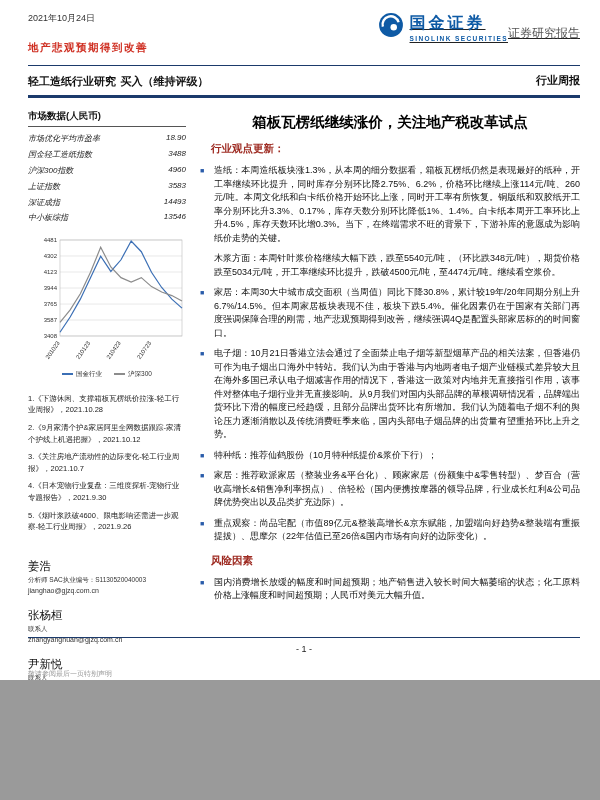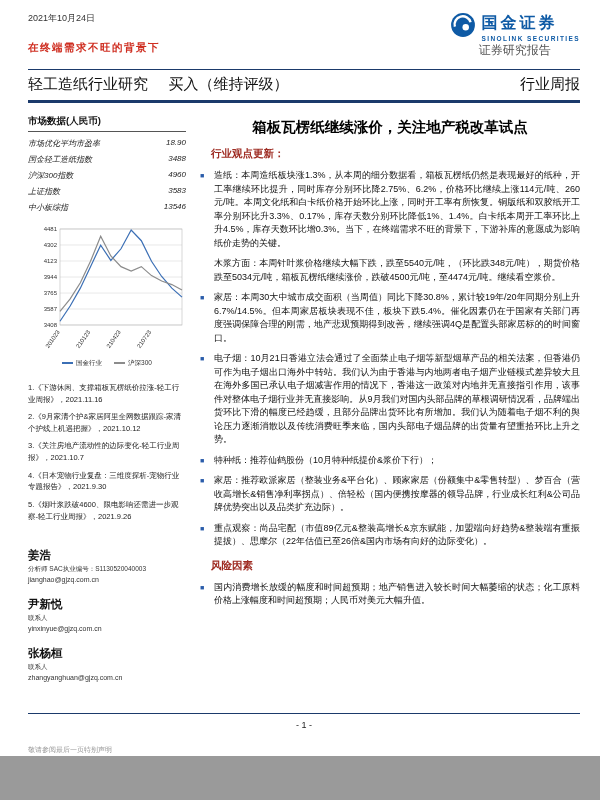--- a/index.html
+++ b/index.html
@@ -1,56 +1,56 @@
 <!DOCTYPE html>
 <html><head>
 <meta charset="utf-8">
 <style>
   * { margin:0; padding:0; box-sizing:border-box; }
   html,body { background:#9a9a9a; }
   .page {
-    width:600px; height:756px; margin:0 auto; background:#ffffff;
+    width:600px; height:680px; margin:0 auto; background:#ffffff;
     font-family:"Liberation Sans","DejaVu Sans",sans-serif; color:#222;
     position:relative; overflow:hidden; padding:12px 20px 0 28px;
   }
   
   .top { display:flex; justify-content:space-between; align-items:flex-start; }
   .date { font-size:9px; color:#333; }
   .center-name { color:#cf2e21; font-weight:bold; font-size:10.5px; letter-spacing:1.5px; margin-top:16px; }
-  .brand { display:flex; flex-direction:column; align-items:center; }
+  .brand { display:flex; flex-direction:row; align-items:flex-end;text-decoration:underline; }
   .brand-row { display:flex; align-items:center; gap:6px; }
   .brand-text { display:flex; flex-direction:column; }
   .brand-cn { font-size:16px; font-weight:bold; color:#0e5aa5; letter-spacing:3px; }
   .brand-en { font-size:6.5px; font-weight:bold; color:#0e5aa5; letter-spacing:1.4px; margin-top:1px; }
   .tagline { font-size:12px; color:#555; }
   
   .report-bar {
     margin-top:10px; border-top:1.5px solid #1b3a6b; border-bottom:3px solid #1b3a6b;
     padding:5px 0 6px; display:flex; justify-content:space-between; align-items:center;
   }
-  .report-title, .rating, .bar-right { font-size:15px; font-weight:normal; color:#111; }
-  .rating { margin-left:16px; }
+  .report-title, .rating, .bar-right { font-size:11px; font-weight:bold; color:#111; }
+  .rating { }
   
   .content { display:flex; gap:14px; margin-top:12px; }
   .sidebar { width:158px; flex:none; }
   .main { flex:1; min-width:0; }
   
   .sb-heading { font-size:9.5px; font-weight:bold; color:#111; border-bottom:1px solid #555; padding-bottom:3px; margin-bottom:4px; }
   .mkt-row { display:flex; justify-content:space-between; font-size:8px; padding:2.4px 0; color:#222;font-style:italic; }
   .chart-wrap { margin-top:8px; }
   .tick { font-size:6px; fill:#333; }
   #chart-legend { display:flex; justify-content:center; gap:12px; font-size:6.5px; color:#333; margin-top:2px; }
   .legend-item { display:flex; align-items:center; gap:3px; }
   .legend-swatch { display:inline-block; width:11px; height:2px; }
   .reports { margin-top:14px; }
   .report-item { font-size:7.5px; line-height:1.55; margin-bottom:6px; color:#222; }
   .report-date::before { content:"\ff0c"; }
   .analysts { margin-top:26px; }
   .analyst { margin-bottom:14px; }
-  .analyst-name { font-size:11.5px; font-weight:bold; color:#111; font-family:"Liberation Serif","DejaVu Serif",serif; }
+  .analyst-name { font-size:11.5px; font-weight:normal; color:#111; font-family:"Liberation Serif","DejaVu Serif",serif; }
   .analyst-role { font-size:6.5px; color:#333; margin-top:2px; }
   .analyst-email { font-size:7px; color:#333; margin-top:2px; }
   
   .main-title { font-size:14.5px; font-weight:bold; color:#000; text-align:center; line-height:1.4; margin:2px 0 0; }
   .section-heading { color:#9e2b22; font-size:10.5px; font-weight:bold; margin:10px 11px 8px; }
   .bullet { display:flex; margin-bottom:7px; }
   .bullet-marker { flex:none; width:14px; color:#2a5caa; font-size:7px; line-height:1.9; }
   .bullet-marker::before { content:"\25a0"; }
   .bullet-text, .sub-para { font-size:9px; line-height:1.5; text-align:justify; color:#111; }
   .sub-para { margin:0 0 7px 14px; }
@@ -62,21 +62,21 @@
   .disclaimer { position:absolute; left:28px; bottom:1px; font-size:7px; color:#999; }
 </style>
 </head>
 <body>
 
 <div class="page">
 
   <div class="top">
     <div>
       <div class="date">2021年10月24日</div>
-      <div class="center-name">在终端需求不旺的背景下</div>
+      <div class="center-name">地产悲观预期得到改善</div>
     </div>
     <div class="brand">
       <div class="brand-row">
         <span>
           <svg width="26" height="26" viewBox="0 0 24 24">
             <circle cx="12" cy="12" r="11" fill="#0e5aa5"></circle>
             <path d="M4.5 13.5 A 7.5 7.5 0 0 1 19 9.5" fill="none" stroke="#ffffff" stroke-width="2.2"></path>
             <circle cx="14.5" cy="14" r="3" fill="#ffffff"></circle>
           </svg>
         </span>
@@ -111,20 +111,24 @@
           <span>国金轻工造纸指数</span>
           <span>3488</span>
         </div>
         <div class="mkt-row">
           <span>沪深300指数</span>
           <span>4960</span>
         </div>
         <div class="mkt-row">
           <span>上证指数</span>
           <span>3583</span>
+        </div>
+        <div class="mkt-row">
+          <span>深证成指</span>
+          <span>14493</span>
         </div>
         <div class="mkt-row">
           <span>中小板综指</span>
           <span>13546</span>
         </div>
       </div>
 
       <div class="chart-wrap">
         <svg id="sidebar-chart" width="158" height="130">
             <line x1="32" x2="154" y1="102" y2="102" stroke="#d9d9d9" stroke-width="0.6"></line>
@@ -156,21 +160,21 @@
             </span>
             <span class="legend-item">
               <span class="legend-swatch" style="background: rgb(140, 140, 140);"></span>
               <span>沪深300</span>
             </span>
           </div>
       </div>
 
       <div class="reports">
         <div class="report-item">
-          <span>1.《下游休闲、支撑箱板瓦楞纸价拉涨-轻工行业周报》</span><span class="report-date">2021.11.16</span>
+          <span>1.《下游休闲、支撑箱板瓦楞纸价拉涨-轻工行业周报》</span><span class="report-date">2021.10.28</span>
         </div>
         <div class="report-item">
           <span>2.《9月家清个护&amp;家居阿里全网数据跟踪-家清个护线上机遇把握》</span><span class="report-date">2021.10.12</span>
         </div>
         <div class="report-item">
           <span>3.《关注房地产流动性的边际变化-轻工行业周报》</span><span class="report-date">2021.10.7</span>
         </div>
         <div class="report-item">
           <span>4.《日本宠物行业复盘：三维度探析-宠物行业专题报告》</span><span class="report-date">2021.9.30</span>
         </div>
@@ -179,43 +183,43 @@
         </div>
       </div>
 
       <div class="analysts">
         <div class="analyst">
           <div class="analyst-name">姜浩</div>
           <div class="analyst-role">分析师 SAC执业编号：S1130520040003</div>
           <div class="analyst-email">jianghao@gjzq.com.cn</div>
         </div>
         <div class="analyst">
+          <div class="analyst-name">张杨桓</div>
+          <div class="analyst-role">联系人</div>
+          <div class="analyst-email">zhangyanghuan@gjzq.com.cn</div>
+        </div>
+        <div class="analyst">
           <div class="analyst-name">尹新悦</div>
           <div class="analyst-role">联系人</div>
           <div class="analyst-email">yinxinyue@gjzq.com.cn</div>
         </div>
-        <div class="analyst">
-          <div class="analyst-name">张杨桓</div>
-          <div class="analyst-role">联系人</div>
-          <div class="analyst-email">zhangyanghuan@gjzq.com.cn</div>
-        </div>
       </div>
 
     </aside>
 
     <main class="main">
       <div class="main-title">箱板瓦楞纸继续涨价，关注地产税改革试点</div>
 
       <div class="section-heading">行业观点更新：</div>
 
       <div class="bullet">
         <span class="bullet-marker"></span>
         <span class="bullet-text">造纸：本周造纸板块涨1.3%，从本周的细分数据看，箱板瓦楞纸仍然是表现最好的纸种，开工率继续环比提升，同时库存分别环比降2.75%、6.2%，价格环比继续上涨114元/吨、260元/吨。本周文化纸和白卡纸价格开始环比上涨，同时开工率有所恢复。铜版纸和双胶纸开工率分别环比升3.3%、0.17%，库存天数分别环比降低1%、1.4%。白卡纸本周开工率环比上升4.5%，库存天数环比增0.3%。当下，在终端需求不旺的背景下，下游补库的意愿成为影响纸价走势的关键。</span>
       </div>
-      <div class="sub-para">木浆方面：本周针叶浆价格继续大幅下跌，跌至5540元/吨，（环比跌348元/吨），期货价格跌至5034元/吨，箱板瓦楞纸继续涨价，跌破4500元/吨，至4474元/吨。继续看空浆价。</div>
+      <div class="sub-para">木浆方面：本周针叶浆价格继续大幅下跌，跌至5540元/吨，（环比跌348元/吨），期货价格跌至5034元/吨，开工率继续环比提升，跌破4500元/吨，至4474元/吨。继续看空浆价。</div>
 
       <div class="bullet">
         <span class="bullet-marker"></span>
         <span class="bullet-text">家居：本周30大中城市成交面积（当周值）同比下降30.8%，累计较19年/20年同期分别上升6.7%/14.5%。但本周家居板块表现不佳，板块下跌5.4%。催化因素仍在于国家有关部门再度强调保障合理的刚需，地产悲观预期得到改善，继续强调4Q是配置头部家居标的的时间窗口。</span>
       </div>
 
       <div class="bullet">
         <span class="bullet-marker"></span>
         <span class="bullet-text">电子烟：10月21日香港立法会通过了全面禁止电子烟等新型烟草产品的相关法案，但香港仍可作为电子烟出口海外中转站。我们认为由于香港与内地两者电子烟产业链模式差异较大且在海外多国已承认电子烟减害作用的情况下，香港这一政策对内地并无直接指引作用，该事件对整体电子烟行业并无直接影响。从9月我们对国内头部品牌的草根调研情况看，品牌端出货环比下滑的幅度已经趋缓，且部分品牌出货环比有所增加。我们认为随着电子烟不利的舆论压力逐渐消散以及传统消费旺季来临，国内头部电子烟品牌的出货量有望重拾环比上升之势。</span>
       </div>

